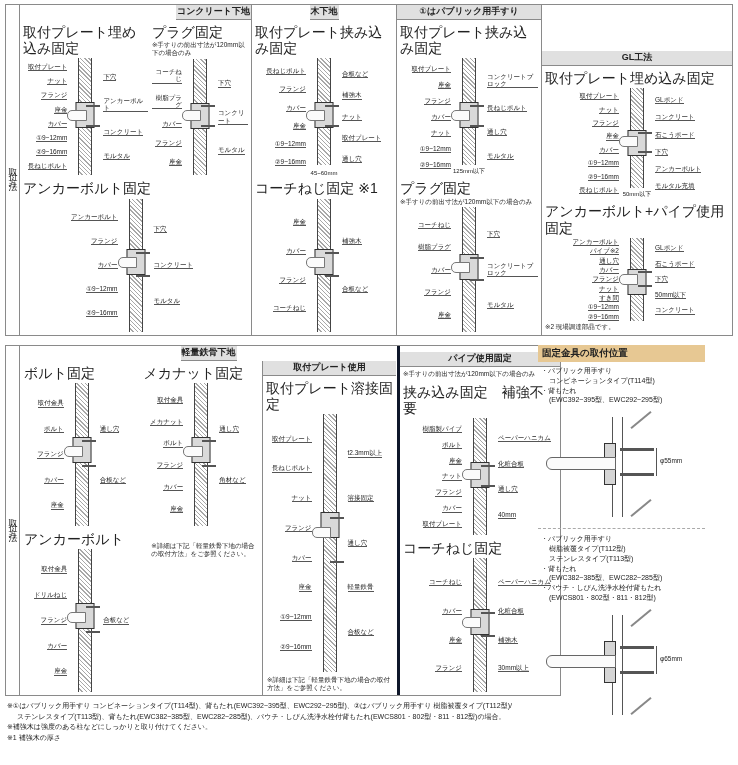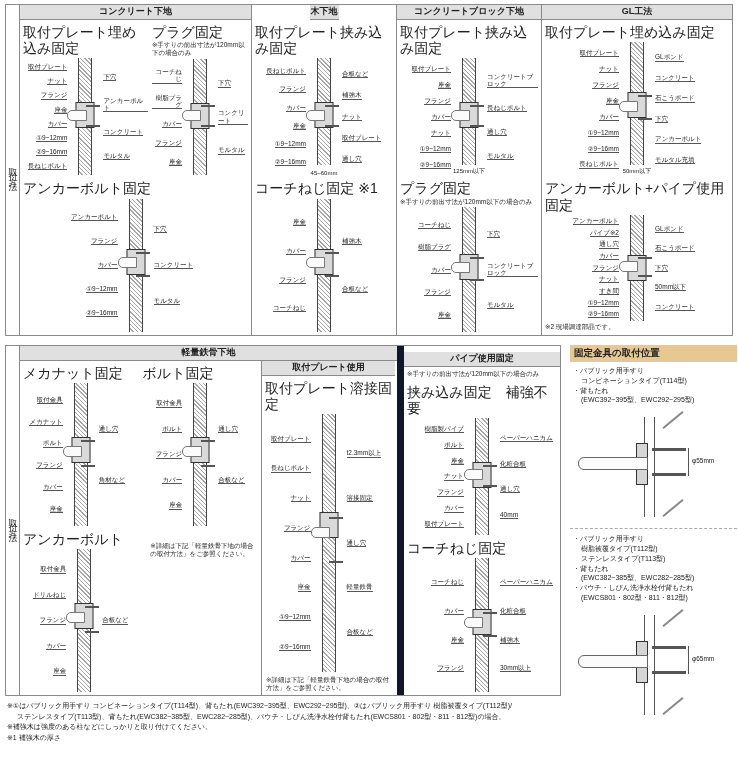--- a/index.html
+++ b/index.html
@@ -34,21 +34,21 @@
   .bolt{position:absolute;left:52%;width:44%;height:2px;background:#555;}
   .b1{top:40%;} .b2{top:57%;}
   .dim{position:absolute;bottom:0;left:50%;transform:translateX(-50%);font-size:6px;white-space:nowrap;color:#222;}
   .subwrap{flex:1;display:flex;flex-direction:column;min-width:0;}
   .subcols{flex:1;display:flex;min-height:0;}
   .subcol{display:flex;flex-direction:column;border-right:1px solid #8a8a8a;min-width:0;box-sizing:border-box;}
   .subcol:last-child{border-right:none;}
   .sidenote{font-size:6.5px;line-height:1.25;padding:2px;}
   .row-note{flex:0 0 45%;font-size:6.5px;line-height:1.25;padding:14px 2px 0 2px;}
   .booth-spacer{flex:0 0 6px;}
-  .fix-section{position:absolute;left:570px;top:345px;width:167px;box-sizing:border-box;}
+  .fix-section{position:absolute;left:538px;top:345px;width:167px;box-sizing:border-box;}
   .fix-header{background:#e7c893;color:#222;font-size:9.5px;font-weight:bold;padding:2px 4px;margin-bottom:4px;}
   .fix-line{font-size:7px;line-height:1.4;padding-left:3px;}
   .fix-line.ind{padding-left:11px;}
   .fix-divider{border:0;border-top:1px dashed #aaa;margin:5px 0;}
   .fixd{position:relative;height:112px;margin:6px 0 2px;}
   .fwall{position:absolute;left:74px;top:6px;bottom:6px;width:9px;background:#fff;border-left:1px solid #555;border-right:1px solid #555;}
   .fpipe{position:absolute;left:8px;top:46px;width:68px;height:11px;background:#fbfbfb;border:1px solid #666;border-radius:6px 0 0 6px;}
   .fplate{position:absolute;left:66px;top:32px;width:10px;height:40px;background:#d5d5d5;border:1px solid #333;}
   .fbolt{position:absolute;left:82px;width:34px;height:3px;background:#555;}
   .fb1{top:37px;} .fb2{top:62px;}
@@ -60,21 +60,21 @@
   .fn.ind{padding-left:10px;}
 </style>
 </head>
 <body>
 
 <section class="panel top-panel">
   <div class="side-strip">
     <span class="vtext">取付方法</span>
   </div>
   <div class="cols" id="top-cols">
-      <div class="col" style="flex: 0 0 232px;">
+      <div class="col" style="flex: 0 0 232px; align-items: flex-end;">
         <div class="col-header">コンクリート下地</div>
         <div class="col-body">
           <div class="drow">
             <div class="diagram" style="flex: 1.3 1 0%;">
               <div class="dtitle">取付プレート埋め込み固定</div>
               <div class="dbody">
                 <div class="dlabels left">
                   <div class="lbl">取付プレート</div>
                   <div class="lbl">ナット</div>
                   <div class="lbl">フランジ</div>
@@ -206,21 +206,21 @@
                 <div class="dlabels right">
                   <div class="lbl">補強木</div>
                   <div class="lbl">合板など</div>
                 </div>
               </div>
             </div>
           </div>
         </div>
       </div>
       <div class="col" style="flex: 0 0 145px;">
-        <div class="col-header">コンクリートブロック下地</div>
+        <div class="col-header">①はパブリック用手すり</div>
         <div class="col-body">
           <div class="drow">
             <div class="diagram">
               <div class="dtitle">取付プレート挟み込み固定</div>
               <div class="dbody">
                 <div class="dlabels left">
                   <div class="lbl">取付プレート</div>
                   <div class="lbl">座金</div>
                   <div class="lbl">フランジ</div>
                   <div class="lbl">カバー</div>
@@ -267,21 +267,21 @@
                 <div class="dlabels right">
                   <div class="lbl">下穴</div>
                   <div class="lbl">コンクリートブロック</div>
                   <div class="lbl">モルタル</div>
                 </div>
               </div>
             </div>
           </div>
         </div>
       </div>
-      <div class="col" style="flex: 1 1 0%;">
+      <div class="col" style="flex: 1 1 0%; margin-top: 46px;">
         <div class="col-header">GL工法</div>
         <div class="col-body">
           <div class="drow">
             <div class="diagram">
               <div class="dtitle">取付プレート埋め込み固定</div>
               <div class="dbody">
                 <div class="dlabels left">
                   <div class="lbl">取付プレート</div>
                   <div class="lbl">ナット</div>
                   <div class="lbl">フランジ</div>
@@ -346,26 +346,49 @@
         </div>
       </div>
     </div>
 </section>
 
 <section class="panel bottom-panel">
   <div class="side-strip">
     <span class="vtext">取付方法</span>
   </div>
   <div class="cols">
-    <div class="subwrap" id="lgs-group" style="flex:0 0 377px;border-right:7px solid #0f172a;">
+    <div class="subwrap" id="lgs-group" style="flex:0 0 377px;border-right:3px solid #0f172a;align-items:center;">
       <div class="col-header">軽量鉄骨下地</div>
       <div class="subcols" id="lgs-subcols">
           <div class="col subcol" style="flex: 0 0 242px;">
             <div class="col-body">
               <div class="drow">
+                <div class="diagram">
+                  <div class="dtitle">ボルト固定</div>
+                  <div class="dbody">
+                    <div class="dlabels left">
+                      <div class="lbl">取付金具</div>
+                      <div class="lbl">ボルト</div>
+                      <div class="lbl">フランジ</div>
+                      <div class="lbl">カバー</div>
+                      <div class="lbl">座金</div>
+                    </div>
+                    <div class="wallwrap">
+                      <div class="wall"></div>
+                      <div class="flange"></div>
+                      <div class="pipe"></div>
+                      <div class="bolt b1"></div>
+                      <div class="bolt b2"></div>
+                    </div>
+                    <div class="dlabels right">
+                      <div class="lbl">通し穴</div>
+                      <div class="lbl">合板など</div>
+                    </div>
+                  </div>
+                </div>
                 <div class="diagram">
                   <div class="dtitle">メカナット固定</div>
                   <div class="dbody">
                     <div class="dlabels left">
                       <div class="lbl">取付金具</div>
                       <div class="lbl">メカナット</div>
                       <div class="lbl">ボルト</div>
                       <div class="lbl">フランジ</div>
                       <div class="lbl">カバー</div>
                       <div class="lbl">座金</div>
@@ -373,43 +396,20 @@
                     <div class="wallwrap">
                       <div class="wall"></div>
                       <div class="flange"></div>
                       <div class="pipe"></div>
                       <div class="bolt b1"></div>
                       <div class="bolt b2"></div>
                     </div>
                     <div class="dlabels right">
                       <div class="lbl">通し穴</div>
                       <div class="lbl">角材など</div>
-                    </div>
-                  </div>
-                </div>
-                <div class="diagram">
-                  <div class="dtitle">ボルト固定</div>
-                  <div class="dbody">
-                    <div class="dlabels left">
-                      <div class="lbl">取付金具</div>
-                      <div class="lbl">ボルト</div>
-                      <div class="lbl">フランジ</div>
-                      <div class="lbl">カバー</div>
-                      <div class="lbl">座金</div>
-                    </div>
-                    <div class="wallwrap">
-                      <div class="wall"></div>
-                      <div class="flange"></div>
-                      <div class="pipe"></div>
-                      <div class="bolt b1"></div>
-                      <div class="bolt b2"></div>
-                    </div>
-                    <div class="dlabels right">
-                      <div class="lbl">通し穴</div>
-                      <div class="lbl">合板など</div>
                     </div>
                   </div>
                 </div>
               </div>
               <div class="drow">
                 <div class="diagram">
                   <div class="dtitle">アンカーボルト</div>
                   <div class="dbody">
                     <div class="dlabels left">
                       <div class="lbl">取付金具</div>

